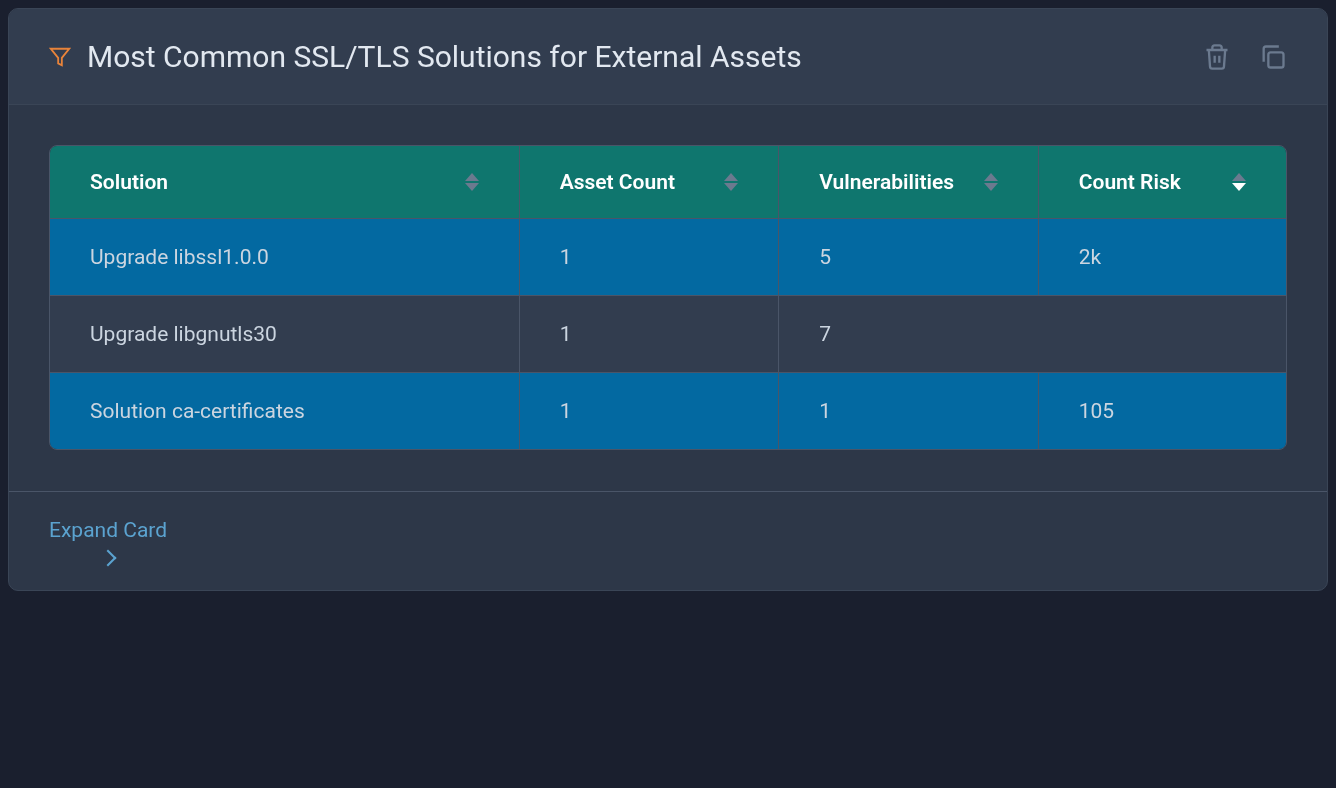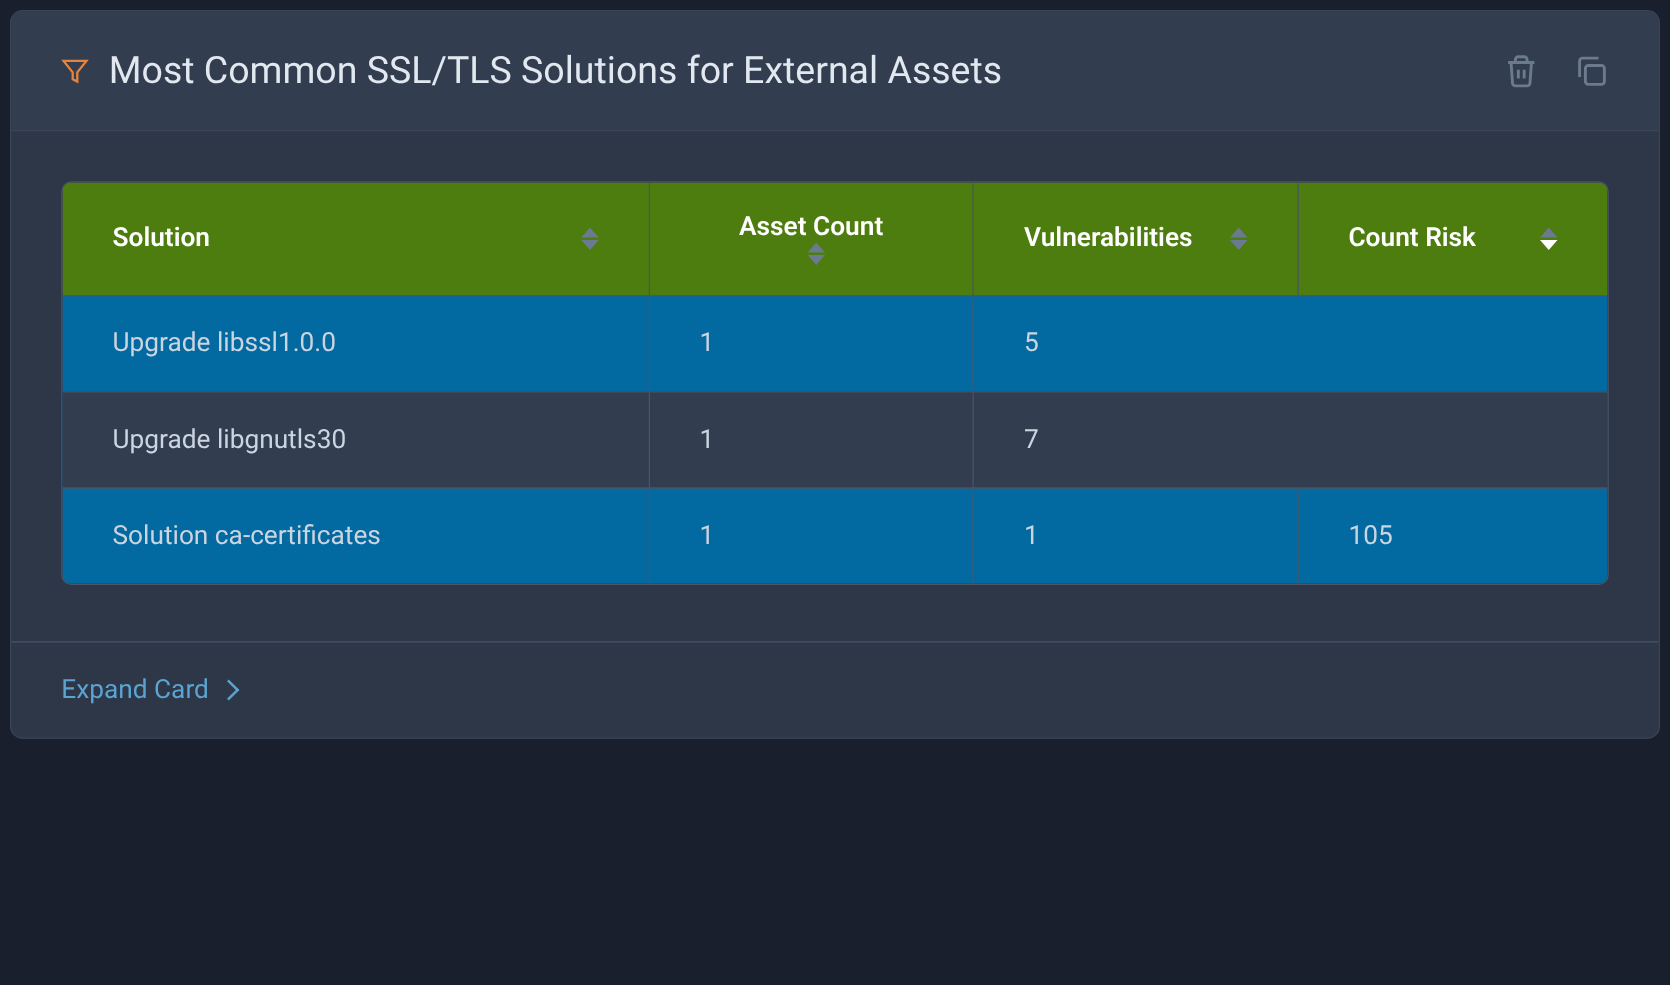--- a/index.html
+++ b/index.html
@@ -63,21 +63,21 @@
       padding: 40px;
     }
     .table {
       width: 100%;
       border: 1px solid #4a5568;
       border-radius: 8px;
       overflow: hidden;
     }
     .thead {
       display: flex;
-      background: #4d7c0f;
+      background: #0f766e;
     }
     .th {
       padding: 24px 40px;
       color: #ffffff;
       font-size: 21px;
       font-weight: 600;
       display: flex;
       align-items: center;
       justify-content: space-between;
       border-right: 1px solid #4a5568;
@@ -119,34 +119,35 @@
     .td {
       padding: 26px 40px;
       color: #cbd5e0;
       font-size: 21px;
       border-right: 1px solid #4a5568;
     }
     .td:last-child {
       border-right: none;
     }
     .col-solution { width: 38%; }
-    .col-asset { width: 21%; flex-direction: column; }
+    .col-asset { width: 21%; }
     .col-vuln { width: 21%; }
     .col-risk { width: 20%; }
     .card-footer {
       border-top: 1px solid #4a5568;
       padding: 26px 40px;
     }
     .expand-link {
       color: #5ba3d0;
       font-size: 21px;
       display: inline-flex;
       align-items: center;
       gap: 10px;
       cursor: pointer;
+      flex-direction: column;
     }
     .chevron-right {
       width: 12px;
       height: 12px;
       border-top: 2px solid #5ba3d0;
       border-right: 2px solid #5ba3d0;
       transform: rotate(45deg);
     }
   </style>
 </head>
@@ -206,20 +207,21 @@
             <span class="sort-arrow sort-up"></span>
             <span class="sort-arrow sort-down active"></span>
           </span>
         </div>
       </div>
       <div class="tbody">
         <div class="tr">
           <div class="td col-solution">Upgrade libssl1.0.0</div>
           <div class="td col-asset">1</div>
           <div class="td col-vuln">5</div>
+          <div class="td col-risk">2k</div>
         </div>
         <div class="tr">
           <div class="td col-solution">Upgrade libgnutls30</div>
           <div class="td col-asset">1</div>
           <div class="td col-vuln">7</div>
         </div>
         <div class="tr">
           <div class="td col-solution">Solution ca-certificates</div>
           <div class="td col-asset">1</div>
           <div class="td col-vuln">1</div>

